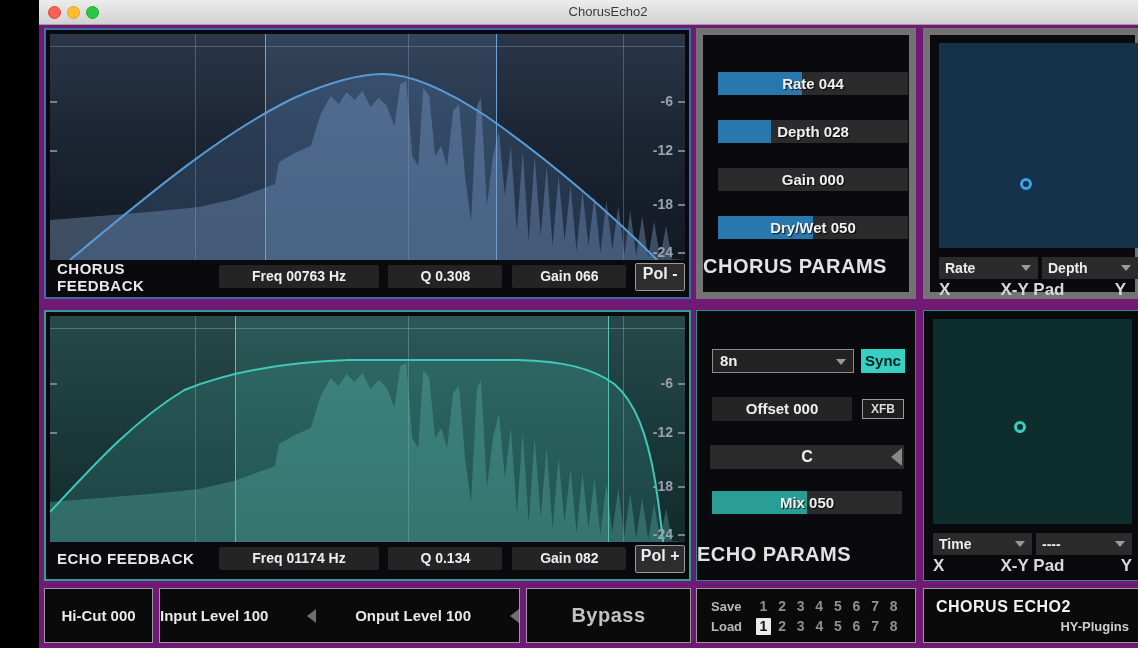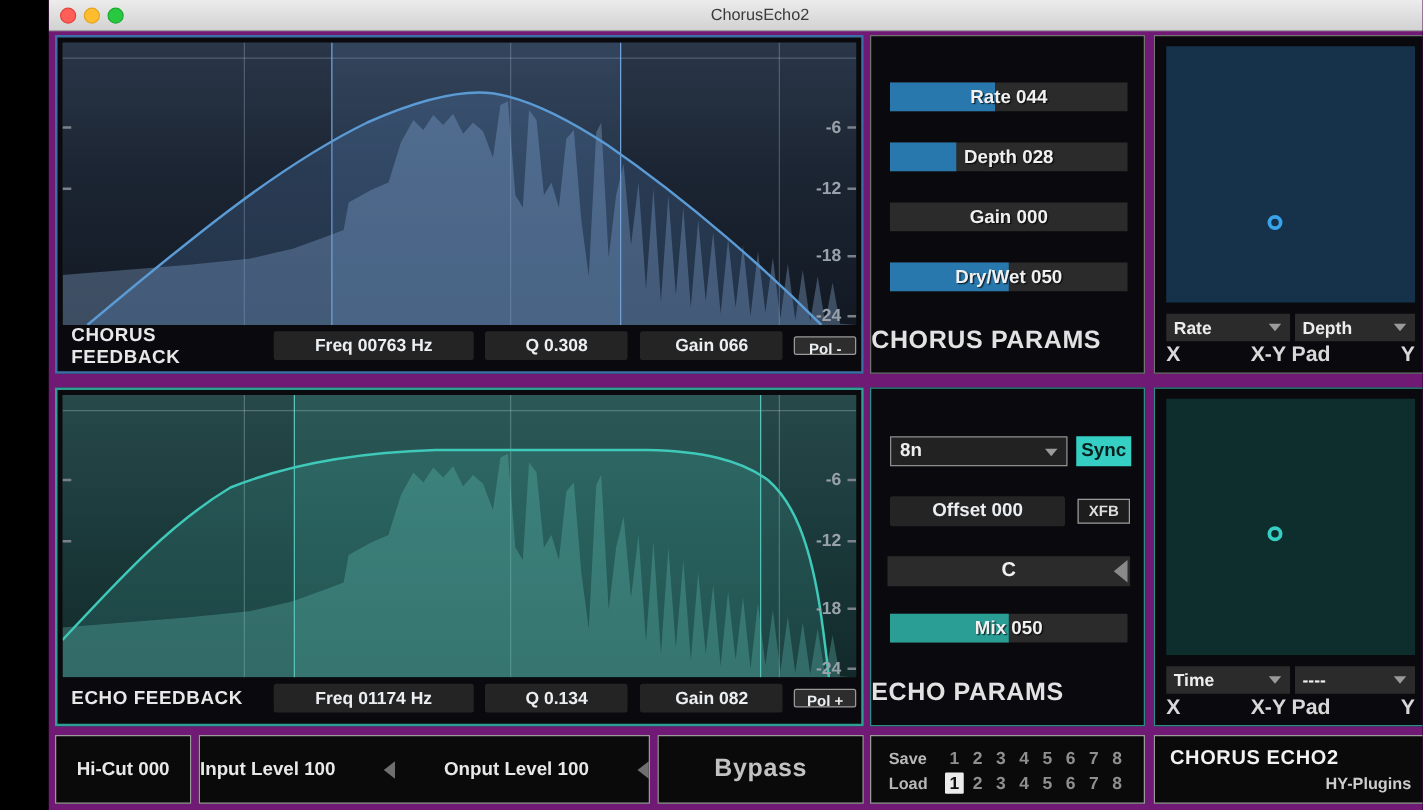--- a/index.html
+++ b/index.html
@@ -14,21 +14,21 @@
                    font-size:13px;font-weight:normal;color:#3a3a3a;}
   .tl{position:absolute;top:6px;width:13px;height:13px;border-radius:50%;}
   .tl.red{left:9px;background:#ff5f57;border:1px solid #e2453e;}
   .tl.yellow{left:28px;background:#febc2e;border:1px solid #e0a723;}
   .tl.green{left:47px;background:#28c840;border:1px solid #1eab32;}
 
   
   .panel{position:absolute;background:#0a0a0e;}
   .b-blue{border:2px solid #3c6ea6;}
   .b-teal{border:2px solid #2f9e94;}
-  .b-blue-thin{border:1px solid #737373;}
+  .b-blue-thin{border:7px solid #737373;}
   .b-teal-thin{border:1px solid #2a8f86;}
 
   
   .p-fb{left:5px;width:647px;height:271px;}
   #chorus-fb{top:28px;} #echo-fb{top:310px;}
   .display{position:absolute;left:4px;top:4px;right:4px;height:226px;overflow:hidden;}
   .disp-blue{background:linear-gradient(180deg,#2a3749 0%,#1c2533 45%,#121923 100%);}
   .disp-teal{background:linear-gradient(180deg,#27494a 0%,#1c3b3c 45%,#12292a 100%);}
   .vgrid{position:absolute;top:0;bottom:0;width:1px;}
   .hgrid{position:absolute;left:0;right:0;top:12px;height:1px;}
@@ -41,21 +41,21 @@
   .disp-svg{position:absolute;left:0;top:0;width:100%;height:100%;}
   .dbl{position:absolute;right:12px;font-size:14px;color:#99a1ab;}
   .tick{position:absolute;width:7px;height:2px;background:#79818b;}
   .labelrow{position:absolute;left:4px;right:4px;bottom:4px;height:33px;background:#0a0a0e;
             display:flex;align-items:center;}
   .fb-title{margin-left:7px;font-size:15px;letter-spacing:0.5px;width:158px;}
   .vbox{background:#242424;color:#eceff2;font-size:14px;text-align:center;
         height:23px;line-height:23px;border-radius:2px;}
   .vb-freq{width:162px;margin-left:5px;} .vb-q{width:115px;margin-left:9px;}
   .vb-gain{width:115px;margin-left:10px;}
-  .vb-pol{width:50px;margin-left:9px;height:15px;line-height:19px;font-size:12px;
+  .vb-pol{width:50px;margin-left:9px;height:28px;line-height:19px;font-size:16px;
           background:#2d2d2d;border:1px solid #9a9a9a;}
 
   
   #chorus-params{left:657px;top:28px;width:220px;height:271px;}
   .slider{position:absolute;left:15px;width:190px;height:23px;background:#2b2b2b;}
   .slider .fill{position:absolute;left:0;top:0;bottom:0;}
   .fill-blue{background:#2878ad;} .fill-teal{background:#2a9e95;}
   .slider .stxt{position:relative;text-align:center;line-height:23px;font-size:15px;
                 color:#f0f0f0;text-shadow:1px 1px 1px rgba(0,0,0,0.8);}
   .panel-title{position:absolute;left:0;right:0;bottom:14px;text-align:left;

